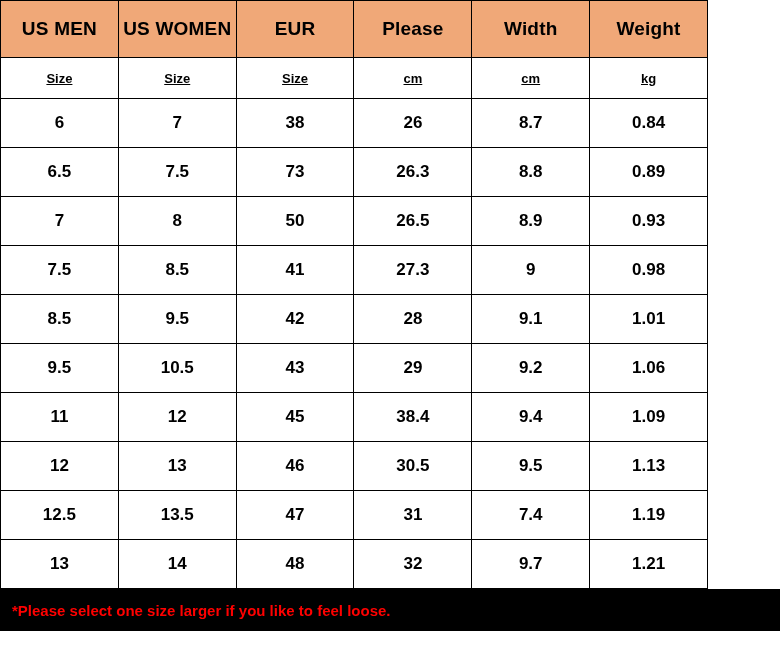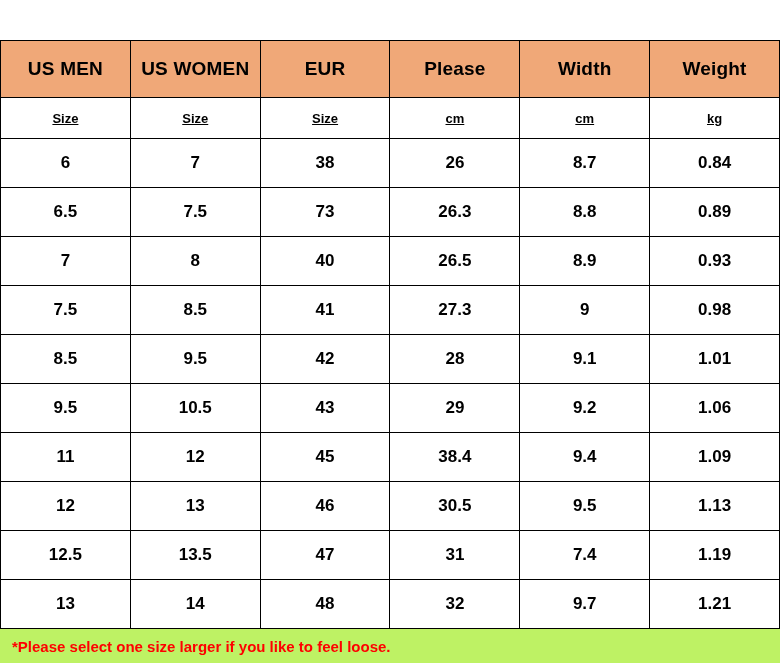--- a/index.html
+++ b/index.html
@@ -17,22 +17,21 @@
   .sheet {
     width: 780px;
     height: 663px;
     box-sizing: border-box;
     display: flex;
     flex-direction: column;
   }
   table.size-chart {
     border-collapse: collapse;
     table-layout: fixed;
-    width: 780px;
-    margin-top: 40px;
+    width: 708px;
   }
   table.size-chart td,
   table.size-chart th {
     border: 1px solid #000000;
     text-align: center;
     vertical-align: middle;
     padding: 0;
     font-weight: bold;
   }
   thead tr.header-row th {
@@ -53,21 +52,21 @@
   .note {
     box-sizing: border-box;
     width: 780px;
     height: 42px;
     display: flex;
     align-items: center;
     padding-left: 12px;
     color: #ff0000;
     font-size: 15px;
     font-weight: bold;
-    background: #bef264;
+    background: #000000;
   }
 </style>
 </head>
 <body>
 
 <div class="sheet">
 
   <table class="size-chart">
     <thead>
       <tr class="header-row">
@@ -101,21 +100,21 @@
         <td>6.5</td>
         <td>7.5</td>
         <td>73</td>
         <td>26.3</td>
         <td>8.8</td>
         <td>0.89</td>
       </tr>
       <tr class="data-row">
         <td>7</td>
         <td>8</td>
-        <td>40</td>
+        <td>50</td>
         <td>26.5</td>
         <td>8.9</td>
         <td>0.93</td>
       </tr>
       <tr class="data-row">
         <td>7.5</td>
         <td>8.5</td>
         <td>41</td>
         <td>27.3</td>
         <td>9</td>

